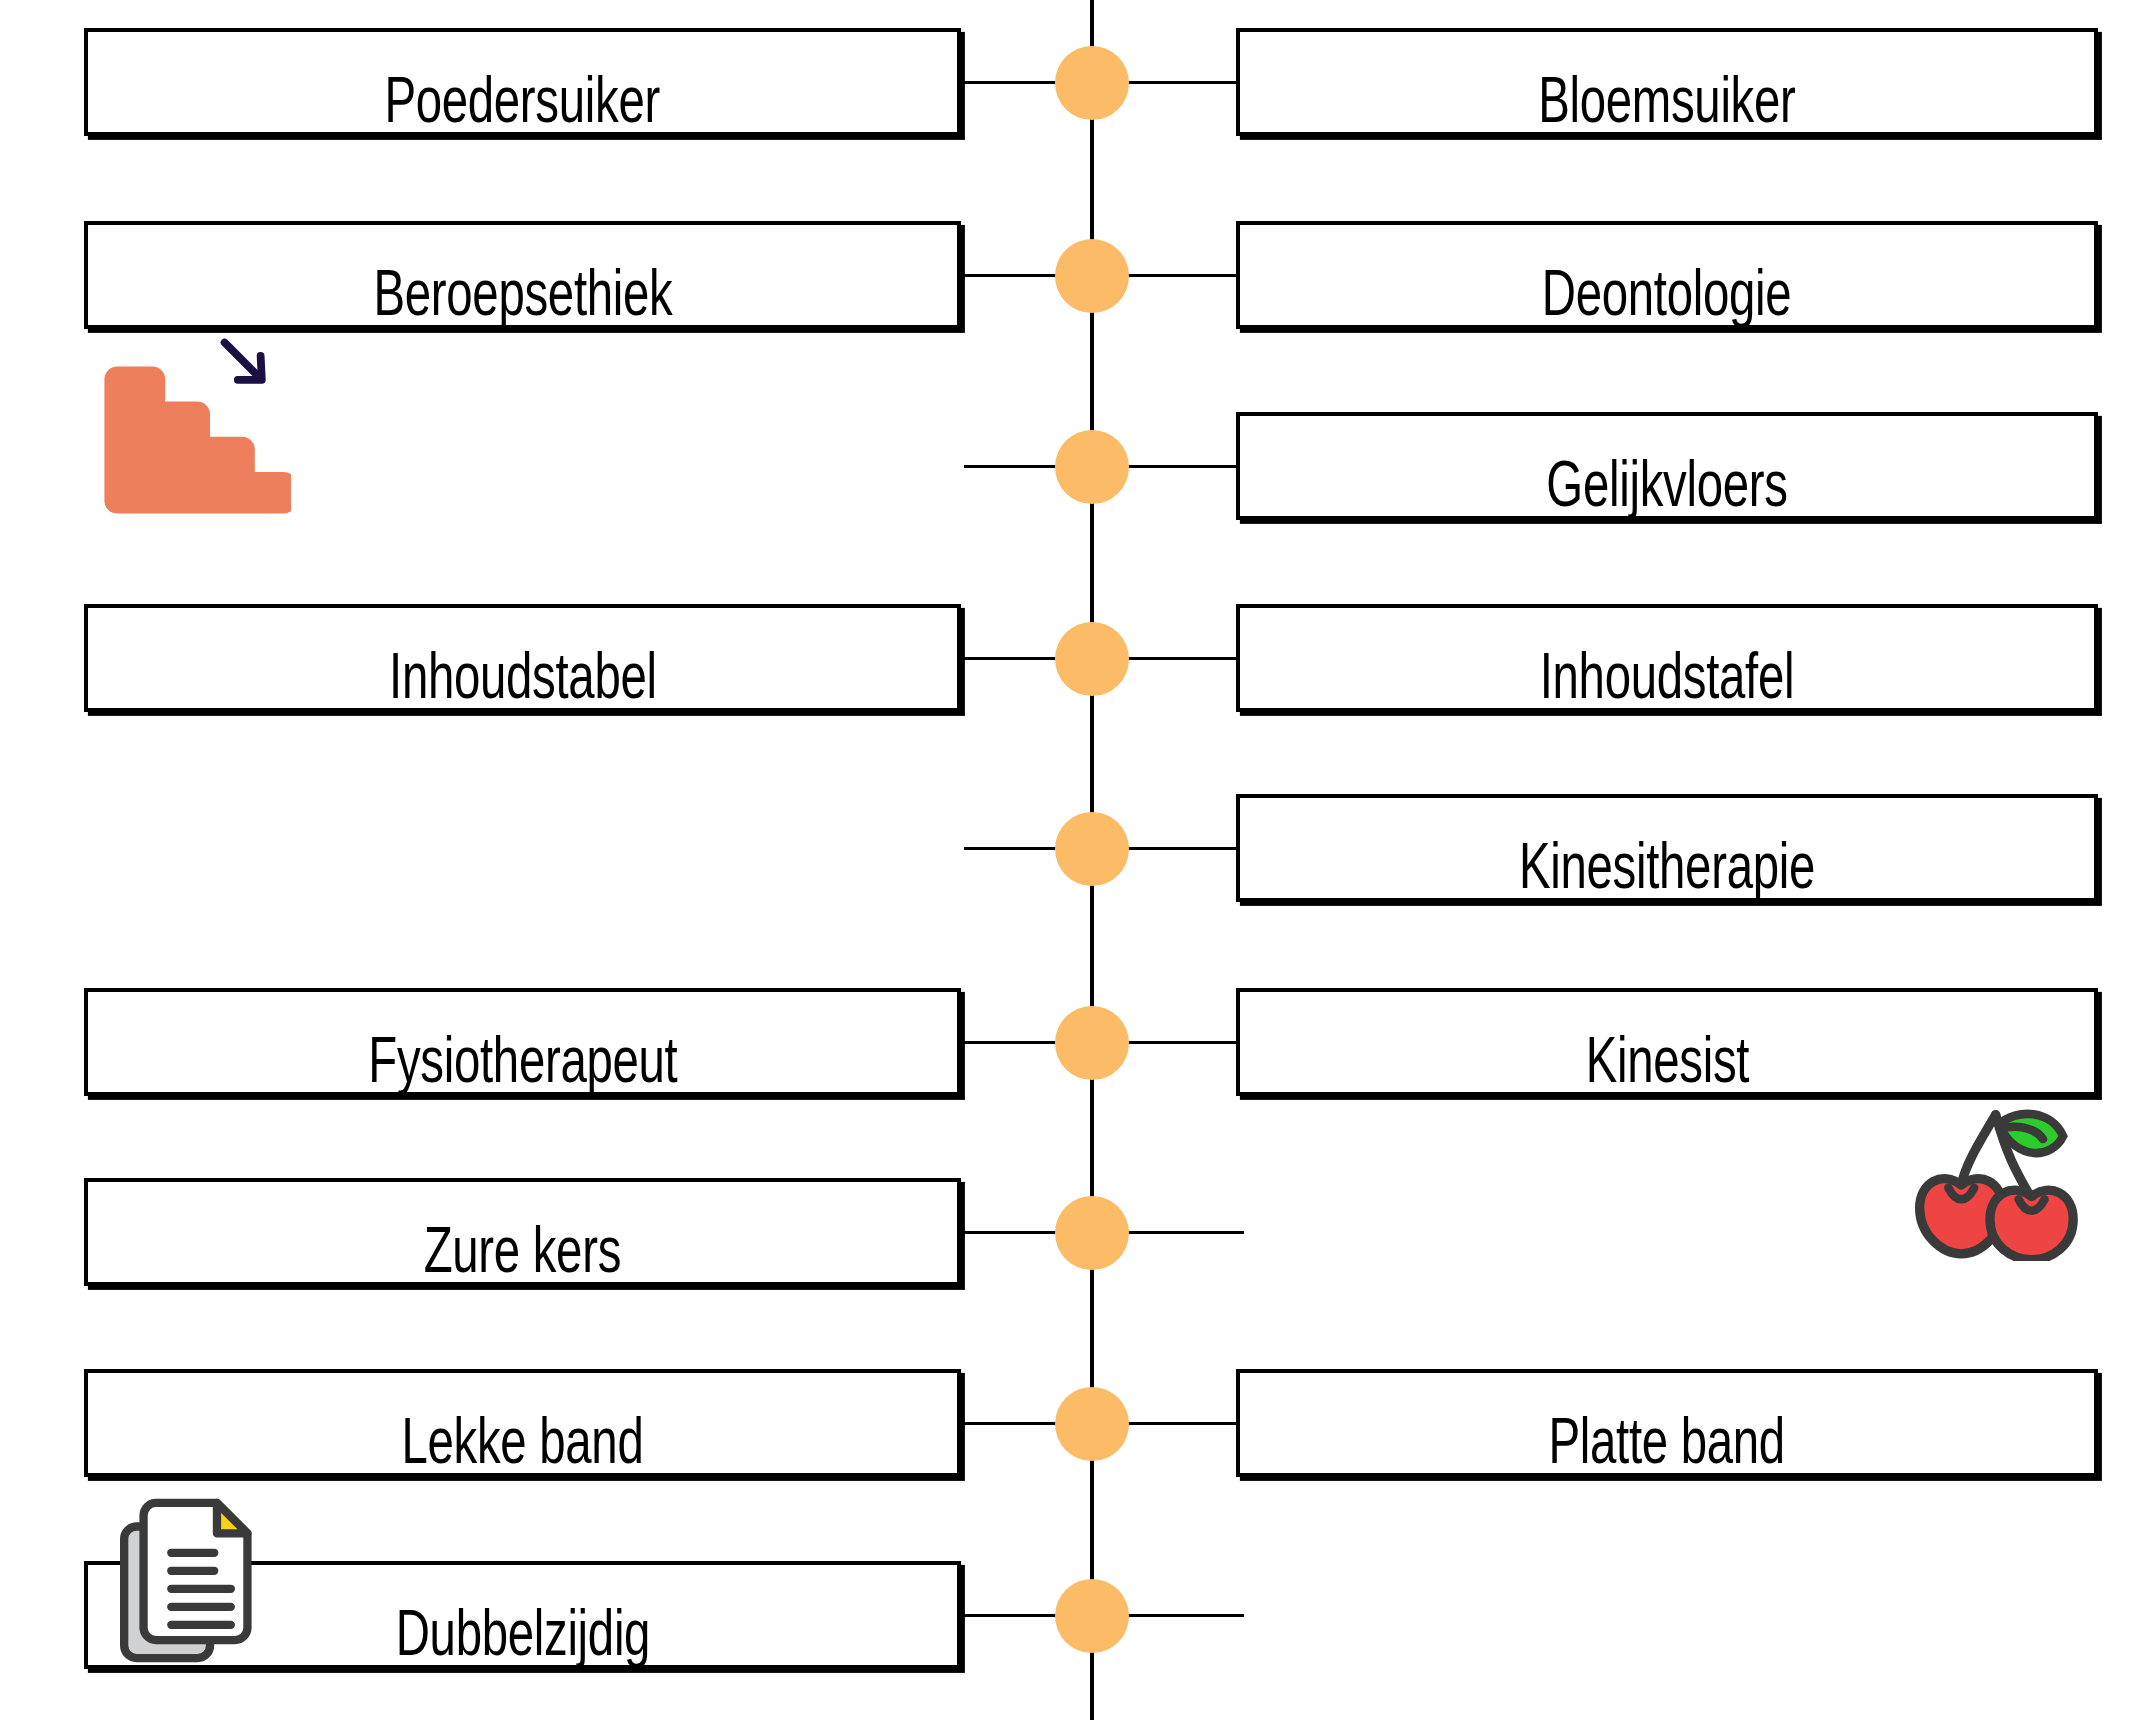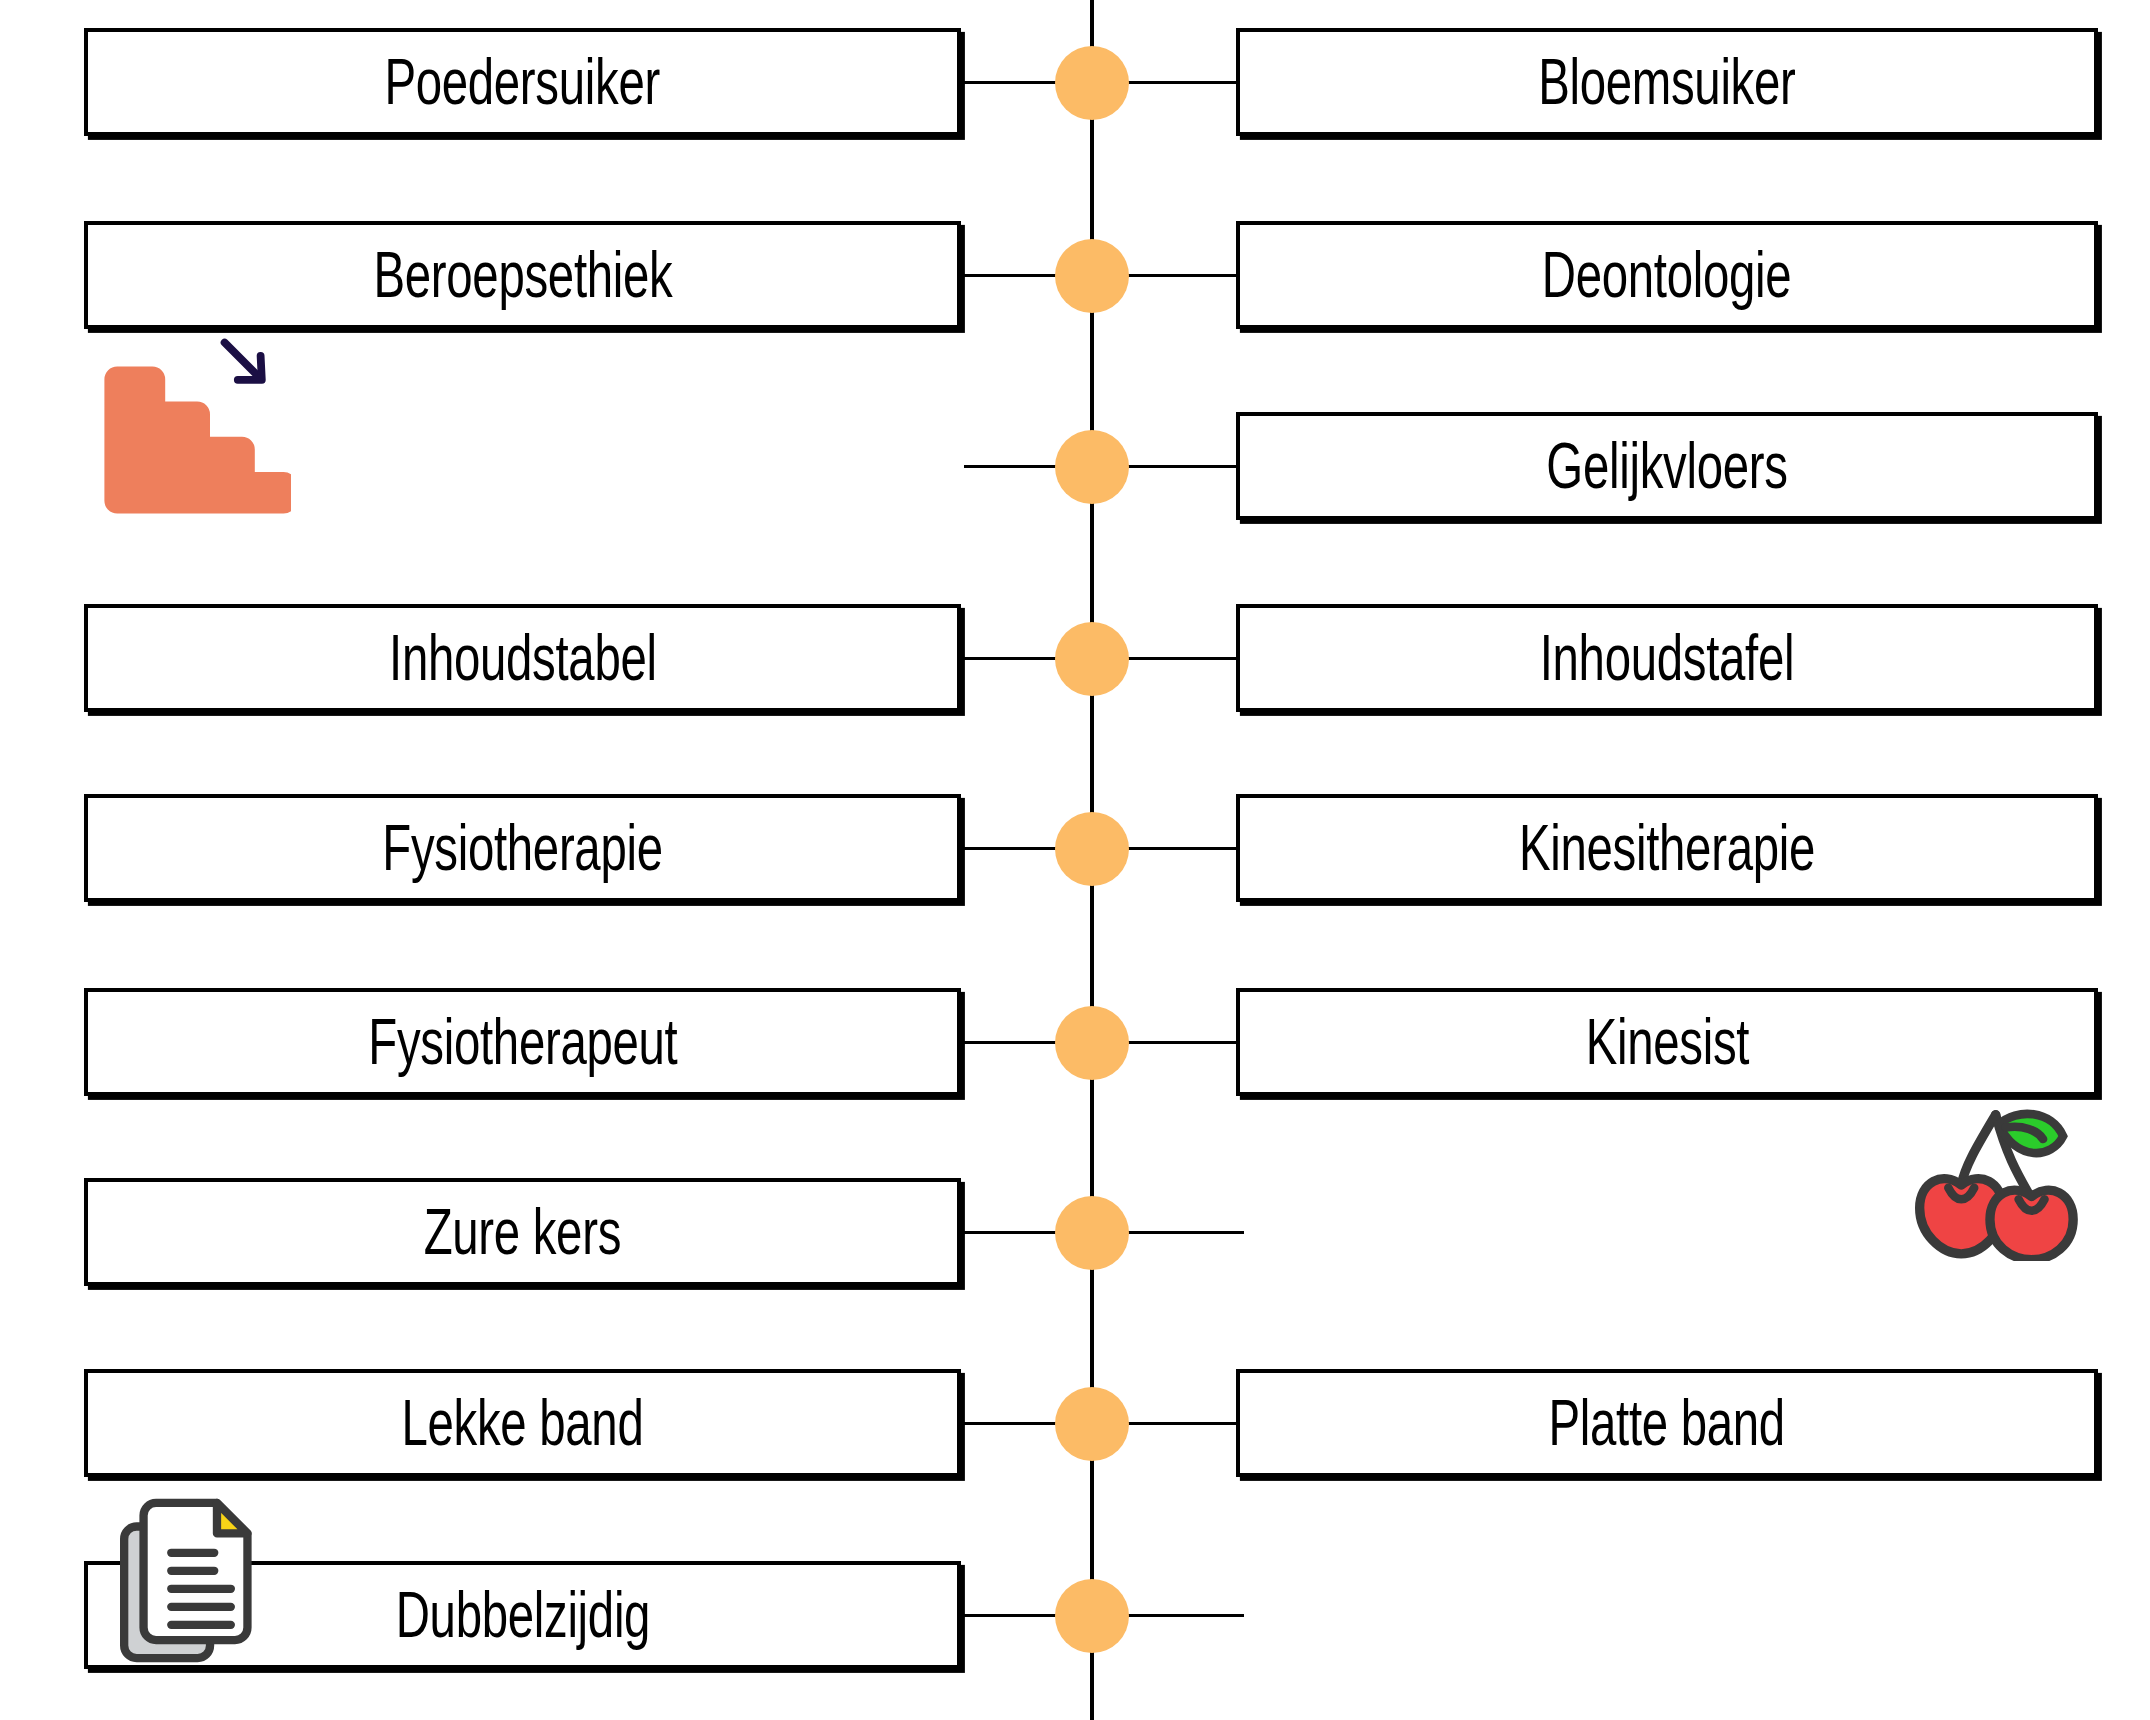--- a/index.html
+++ b/index.html
@@ -40,21 +40,21 @@
 
   
   .wbox {
     position: absolute;
     top: 0;
     height: 108px;
     background: #ffffff;
     border: 4.3px solid #000000;
     box-shadow: 3.9px 3.9px 0 0 #000000;
     display: flex;
-    align-items: center;
+    align-items: flex-end;
     justify-content: center;
     z-index: 3;
   }
   .wbox.left  { left: 84px;  width: 877px; }
   .wbox.right { left: 1236px; width: 862px; }
 
   .wbox .label {
     font-size: 64px;
     line-height: 1;
     color: #000000;
@@ -146,23 +146,20 @@
           <span class="label">Inhoudstabel</span>
         </div>
         <div class="wbox right">
           <span class="label">Inhoudstafel</span>
         </div>
         <div class="node"></div>
       </div>
       <div class="row" style="top: 794px;">
         <div class="stub left"></div>
         <div class="stub right"></div>
-        <div class="wbox left">
-          <span class="label">Fysiotherapie</span>
-        </div>
         <div class="wbox right">
           <span class="label">Kinesitherapie</span>
         </div>
         <div class="node"></div>
       </div>
       <div class="row" style="top: 988px;">
         <div class="stub left"></div>
         <div class="stub right"></div>
         <div class="wbox left">
           <span class="label">Fysiotherapeut</span>

